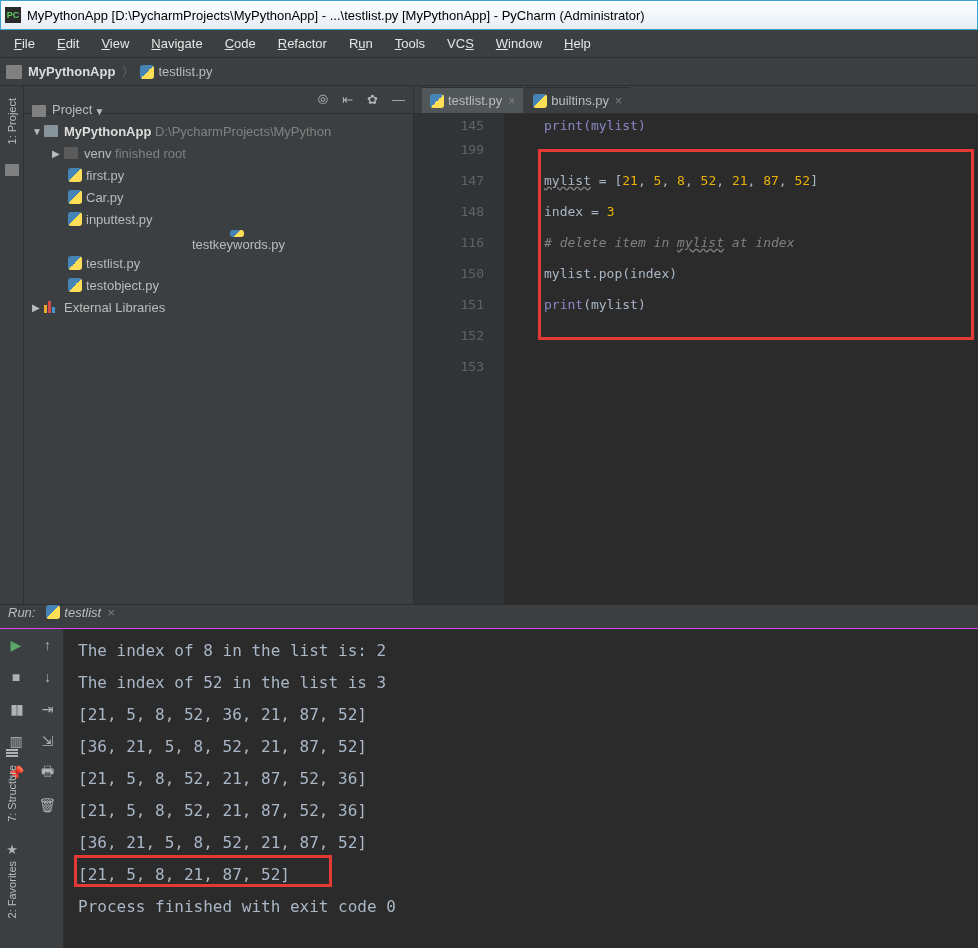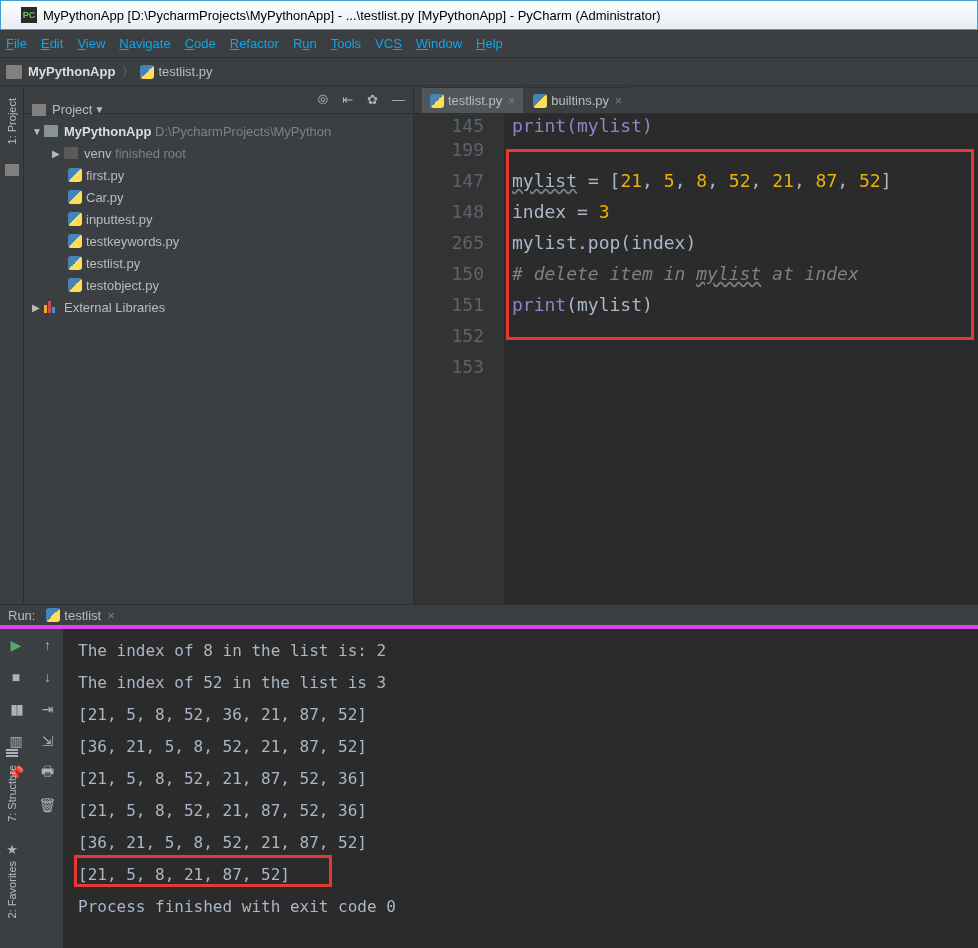--- a/index.html
+++ b/index.html
@@ -1,62 +1,62 @@
 <!DOCTYPE html>
 <html><head>
 <meta charset="utf-8">
 <style>
 * { box-sizing: border-box; margin: 0; padding: 0; }
 body { font-family: "Segoe UI", sans-serif; font-size: 13px; background: #3c3f41; color: #bbbbbb; width: 978px; height: 948px; overflow: hidden; }
-.titlebar { height: 30px; background: linear-gradient(#ffffff, #e5edf5); border: 1px solid #3d9fd3; color: #000; display: flex; align-items: center; padding: 0 20px; }
+.titlebar { height: 30px; background: linear-gradient(#ffffff, #e5edf5); border: 1px solid #3d9fd3; color: #000; display: flex; align-items: center; padding: 0 4px; }
 .titlebar-icon { width: 16px; height: 16px; background: #2a2a2a; margin-right: 6px; display: inline-flex; align-items: center; justify-content: center; color: #5fcf5f; font-size: 9px; font-weight: bold; }
 .menubar { height: 28px; background: #3c3f41; display: flex; align-items: center; padding: 0 6px; border-bottom: 1px solid #2d2f30; }
-.menubar span { margin-right: 14px; cursor: pointer; color: #0ea5e9; }
+.menubar span { margin-right: 14px; cursor: pointer; color: #e5e5e5; margin-left: 8px; }
 .menubar span u { text-decoration: underline; }
 .crumbbar { height: 28px; background: #3c3f41; display: flex; align-items: center; padding: 0 6px; border-bottom: 1px solid #2d2f30; }
 .crumb-icon { width: 16px; height: 14px; background: #808080; margin-right: 6px; border-radius: 1px; }
 .crumb-sep { color: #808080; margin: 0 6px; }
 .py-icon { display: inline-block; width: 14px; height: 14px; background: linear-gradient(135deg, #4584b6 50%, #ffde57 50%); border-radius: 3px; margin-right: 4px; vertical-align: middle; }
 .main { display: flex; height: 518px; }
 .sidebar-left { width: 24px; background: #3c3f41; border-right: 1px solid #2d2f30; display: flex; flex-direction: column; align-items: center; padding-top: 8px; }
 .vtext { writing-mode: vertical-lr; transform: rotate(180deg); font-size: 11px; color: #bbbbbb; margin-top: 4px; }
 .folder-icon-small { width: 14px; height: 12px; background: #808080; margin-top: 20px; border-radius: 1px; }
 .project-panel { width: 390px; background: #3c3f41; border-right: 1px solid #2d2f30; display: flex; flex-direction: column; }
 .project-header { height: 28px; display: flex; align-items: center; padding: 0 8px; border-bottom: 1px solid #2d2f30; }
-.project-header .title { display: flex; align-items: center; flex: 1; margin-top: 20px; }
+.project-header .title { display: flex; align-items: flex-end; flex: 1; margin-top: 20px; }
 .project-header .tools { display: flex; gap: 14px; color: #afb1b3; }
 .tool-icon { cursor: pointer; }
 .tree { padding: 6px 4px; font-size: 13px; overflow: hidden; }
 .tree-row { display: flex; align-items: center; height: 22px; padding-left: 4px; white-space: nowrap; cursor: pointer; }
 .arrow { width: 12px; display: inline-block; color: #bbbbbb; font-size: 10px; }
 .folder-ico { width: 14px; height: 12px; background: #87939a; border-radius: 1px; margin-right: 6px; display: inline-block; }
 .lib-ico { width: 14px; height: 12px; margin-right: 6px; display: inline-flex; align-items: flex-end; gap: 1px; }
 .lib-ico span { width: 3px; background: #f0a732; }
 .lib-ico span:nth-child(1){height:8px;} .lib-ico span:nth-child(2){height:12px;background:#d04a4a;} .lib-ico span:nth-child(3){height:6px;background:#4a90d0;}
 .clock-ico { width: 14px; height: 14px; border: 2px solid #3592c4; border-radius: 50%; margin-right: 6px; position: relative; }
 .clock-ico::after { content:''; position:absolute; width:4px; height:4px; background:#3592c4; top:3px; left:3px; border-radius:50%;}
 .muted { color: #808080; }
 .editor-area { flex: 1; background: #2b2b2b; display: flex; flex-direction: column; }
 .editor-tabs { height: 28px; background: #3c3f41; display: flex; align-items: flex-end; border-bottom: 1px solid #2d2f30; padding-left: 8px; }
 .tab { height: 26px; padding: 0 8px; display: flex; align-items: center; background: #515658; color: #bbb; margin-right: 2px; border-top: 1px solid #2d2f30; cursor: pointer; }
 .tab.inactive { background: #3c3f41; }
 .tab .close { margin-left: 6px; color: #808080; font-size: 12px; cursor: pointer; }
-.editor-body { flex: 1; display: flex; font-family: "Consolas", monospace; font-size: 18px; background: #2b2b2b; position: relative; }
+.editor-body { flex: 1; display: flex; font-family: "Consolas", monospace; font-size: 13px; background: #2b2b2b; position: relative; }
 .gutter { width: 90px; padding: 4px 20px 4px 8px; text-align: right; color: #606366; background: #313335; }
 .gutter div { height: 31px; line-height: 31px; }
-.code { flex: 1; padding: 4px 8px; color: #a9b7c6; position: relative; }
+.code { flex: 1; padding: 4px 8px; color: #a9b7c6; position: relative; margin-left: 32px; }
 .code-line { height: 31px; line-height: 31px; white-space: pre; }
 .c-comment { color: #808080; font-style: italic; }
 .c-num { color: #eab308; }
 .c-op { color: #a9b7c6; }
 .c-builtin { color: #8888c6; }
 .c-wavy { text-decoration: underline wavy #808080; }
 .highlight-box { position: absolute; border: 3px solid #e53935; left: 2px; top: 35px; right: 4px; height: 191px; pointer-events: none; }
 .run-panel { height: 370px; border-top: 1px solid #2d2f30; background: #2b2b2b; display: flex; flex-direction: column; }
-.run-header { height: 24px; background: #3c3f41; display: flex; align-items: center; padding: 0 8px; border-bottom: 4px solid #d946ef; }
+.run-header { height: 24px; background: #3c3f41; display: flex; padding: 0 8px; border-bottom: 1px solid #d946ef; font-style: italic; }
 .run-header .close { margin-left: 6px; color: #808080; cursor: pointer; }
 .run-body { flex: 1; display: flex; }
 .run-tools-col { width: 32px; background: #3c3f41; display: flex; flex-direction: column; align-items: center; padding-top: 8px; gap: 16px; }
 .run-tools-col2 { width: 32px; background: #3c3f41; display: flex; flex-direction: column; align-items: center; padding-top: 8px; gap: 16px; border-right: 1px solid #2d2f30; }
 .ri { width: 16px; height: 16px; display: flex; align-items: center; justify-content: center; color: #afb1b3; cursor: pointer; font-size: 14px; }
 .ri.play { color: #59a869; }
 .console { flex: 1; padding: 6px 14px; font-family: "Consolas", monospace; font-size: 16px; color: #a9b7c6; position: relative; }
 .console-line { line-height: 32px; white-space: pre; }
 .console-highlight { position: absolute; border: 3px solid #e53935; left: 10px; top: 226px; width: 258px; height: 32px; pointer-events: none; }
 .sidebar-bottom-left { position: absolute; left: 0; bottom: 0; width: 24px; height: 240px; display: flex; flex-direction: column; align-items: center; justify-content: flex-end; padding-bottom: 10px; }
@@ -136,21 +136,21 @@
             <span>first.py</span>
           </div>
           <div class="tree-row" style="padding-left: 40px;">
             <span class="py-icon"></span>
             <span>Car.py</span>
           </div>
           <div class="tree-row" style="padding-left: 40px;">
             <span class="py-icon"></span>
             <span>inputtest.py</span>
           </div>
-          <div class="tree-row" style="padding-left: 40px;">
+          <div class="tree-row" style="padding-left: 40px; flex-direction: column;">
             <span class="py-icon"></span>
             <span>testkeywords.py</span>
           </div>
           <div class="tree-row" style="padding-left: 40px;">
             <span class="py-icon"></span>
             <span>testlist.py</span>
           </div>
           <div class="tree-row" style="padding-left: 40px;">
             <span class="py-icon"></span>
             <span>testobject.py</span>
@@ -183,35 +183,35 @@
           </div>
         </div>
     </div>
     <div class="editor-body">
       <div class="gutter">
         <div style="height:16px;line-height:16px">145</div>
         <div id="gutter-lines">
             <div>199</div>
             <div>147</div>
             <div>148</div>
-            <div>265</div>
+            <div>116</div>
             <div>150</div>
             <div>151</div>
             <div>152</div>
             <div>153</div>
           </div>
       </div>
       <div class="code">
         <div class="code-line" style="height:16px;line-height:16px;color:#a9b7c6"><span class="c-builtin">print(mylist)</span></div>
         <div id="code-lines">
             <div class="code-line"></div>
             <div class="code-line"><span class="c-wavy">mylist</span> <span class="c-op">=</span> [<span class="c-num">21</span>, <span class="c-num">5</span>, <span class="c-num">8</span>, <span class="c-num">52</span>, <span class="c-num">21</span>, <span class="c-num">87</span>, <span class="c-num">52</span>]</div>
             <div class="code-line">index <span class="c-op">=</span> <span class="c-num">3</span></div>
+            <div class="code-line"><span class="c-comment"># delete item in <span class="c-wavy">mylist</span> at index</span></div>
             <div class="code-line">mylist.pop(index)</div>
-            <div class="code-line"><span class="c-comment"># delete item in <span class="c-wavy">mylist</span> at index</span></div>
             <div class="code-line"><span class="c-builtin">print</span>(mylist)</div>
             <div class="code-line"></div>
           </div>
         <div class="highlight-box"></div>
       </div>
     </div>
   </div>
 </div>
 
 <div class="run-panel">

